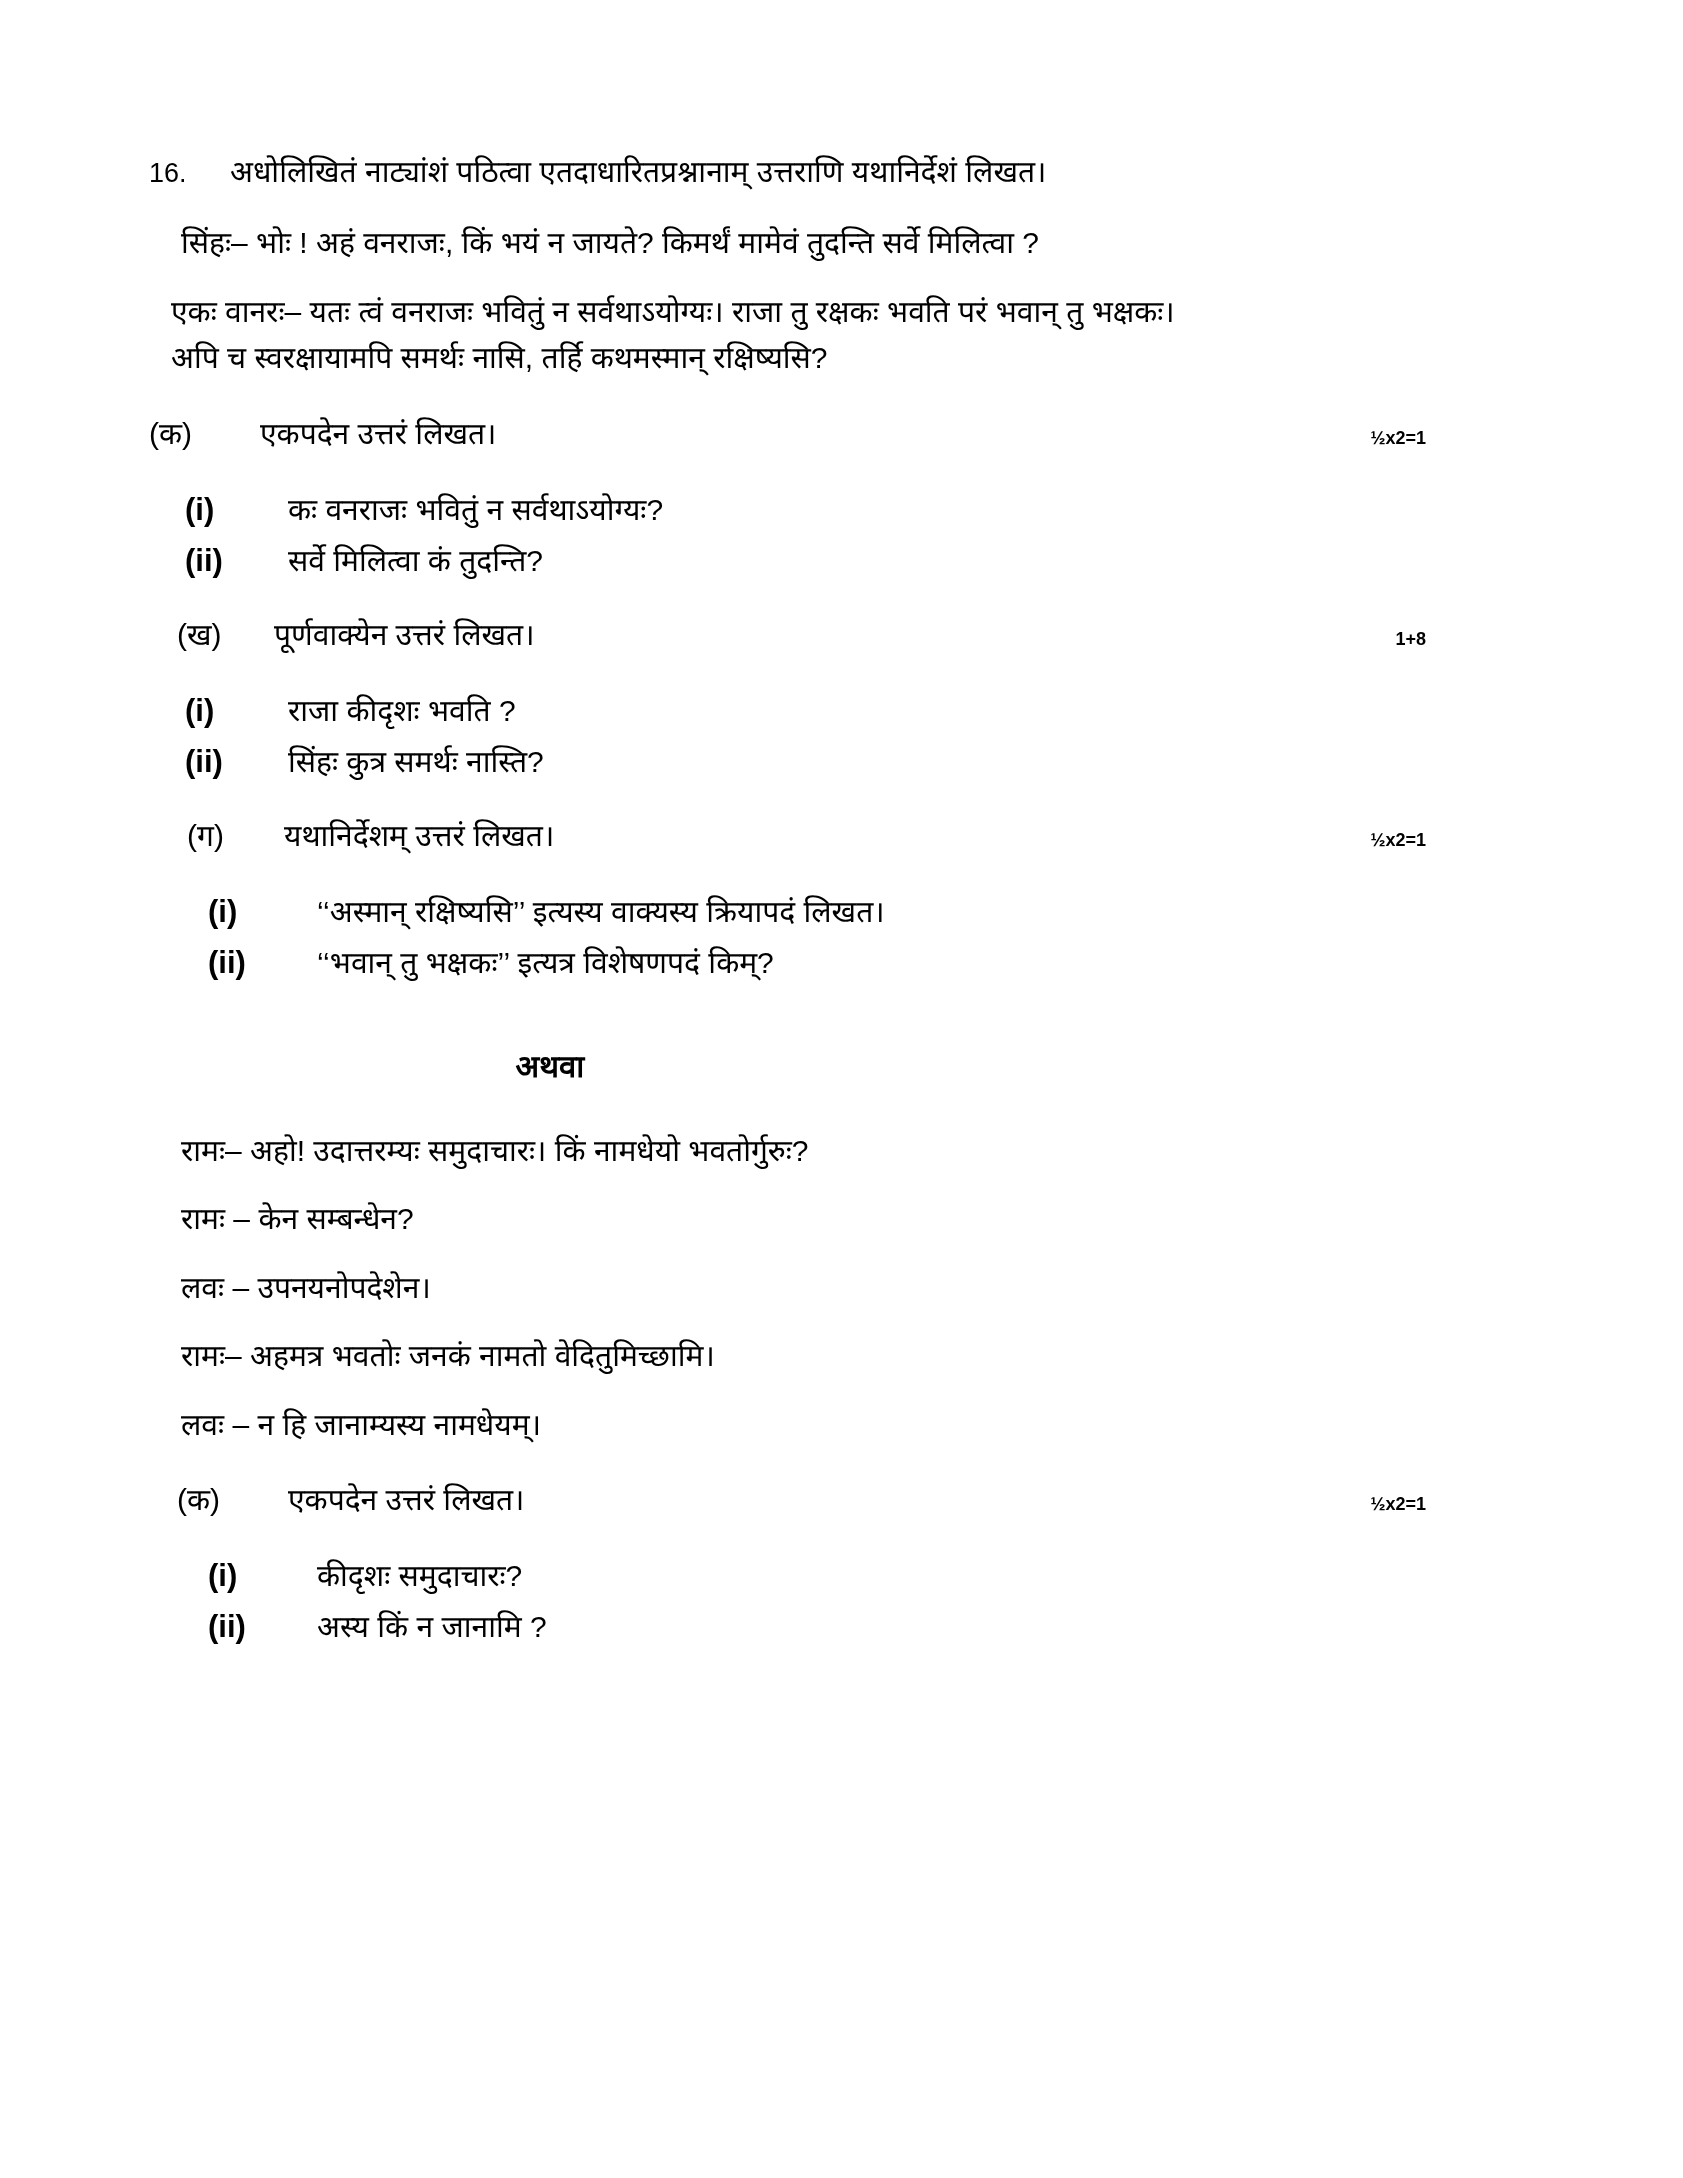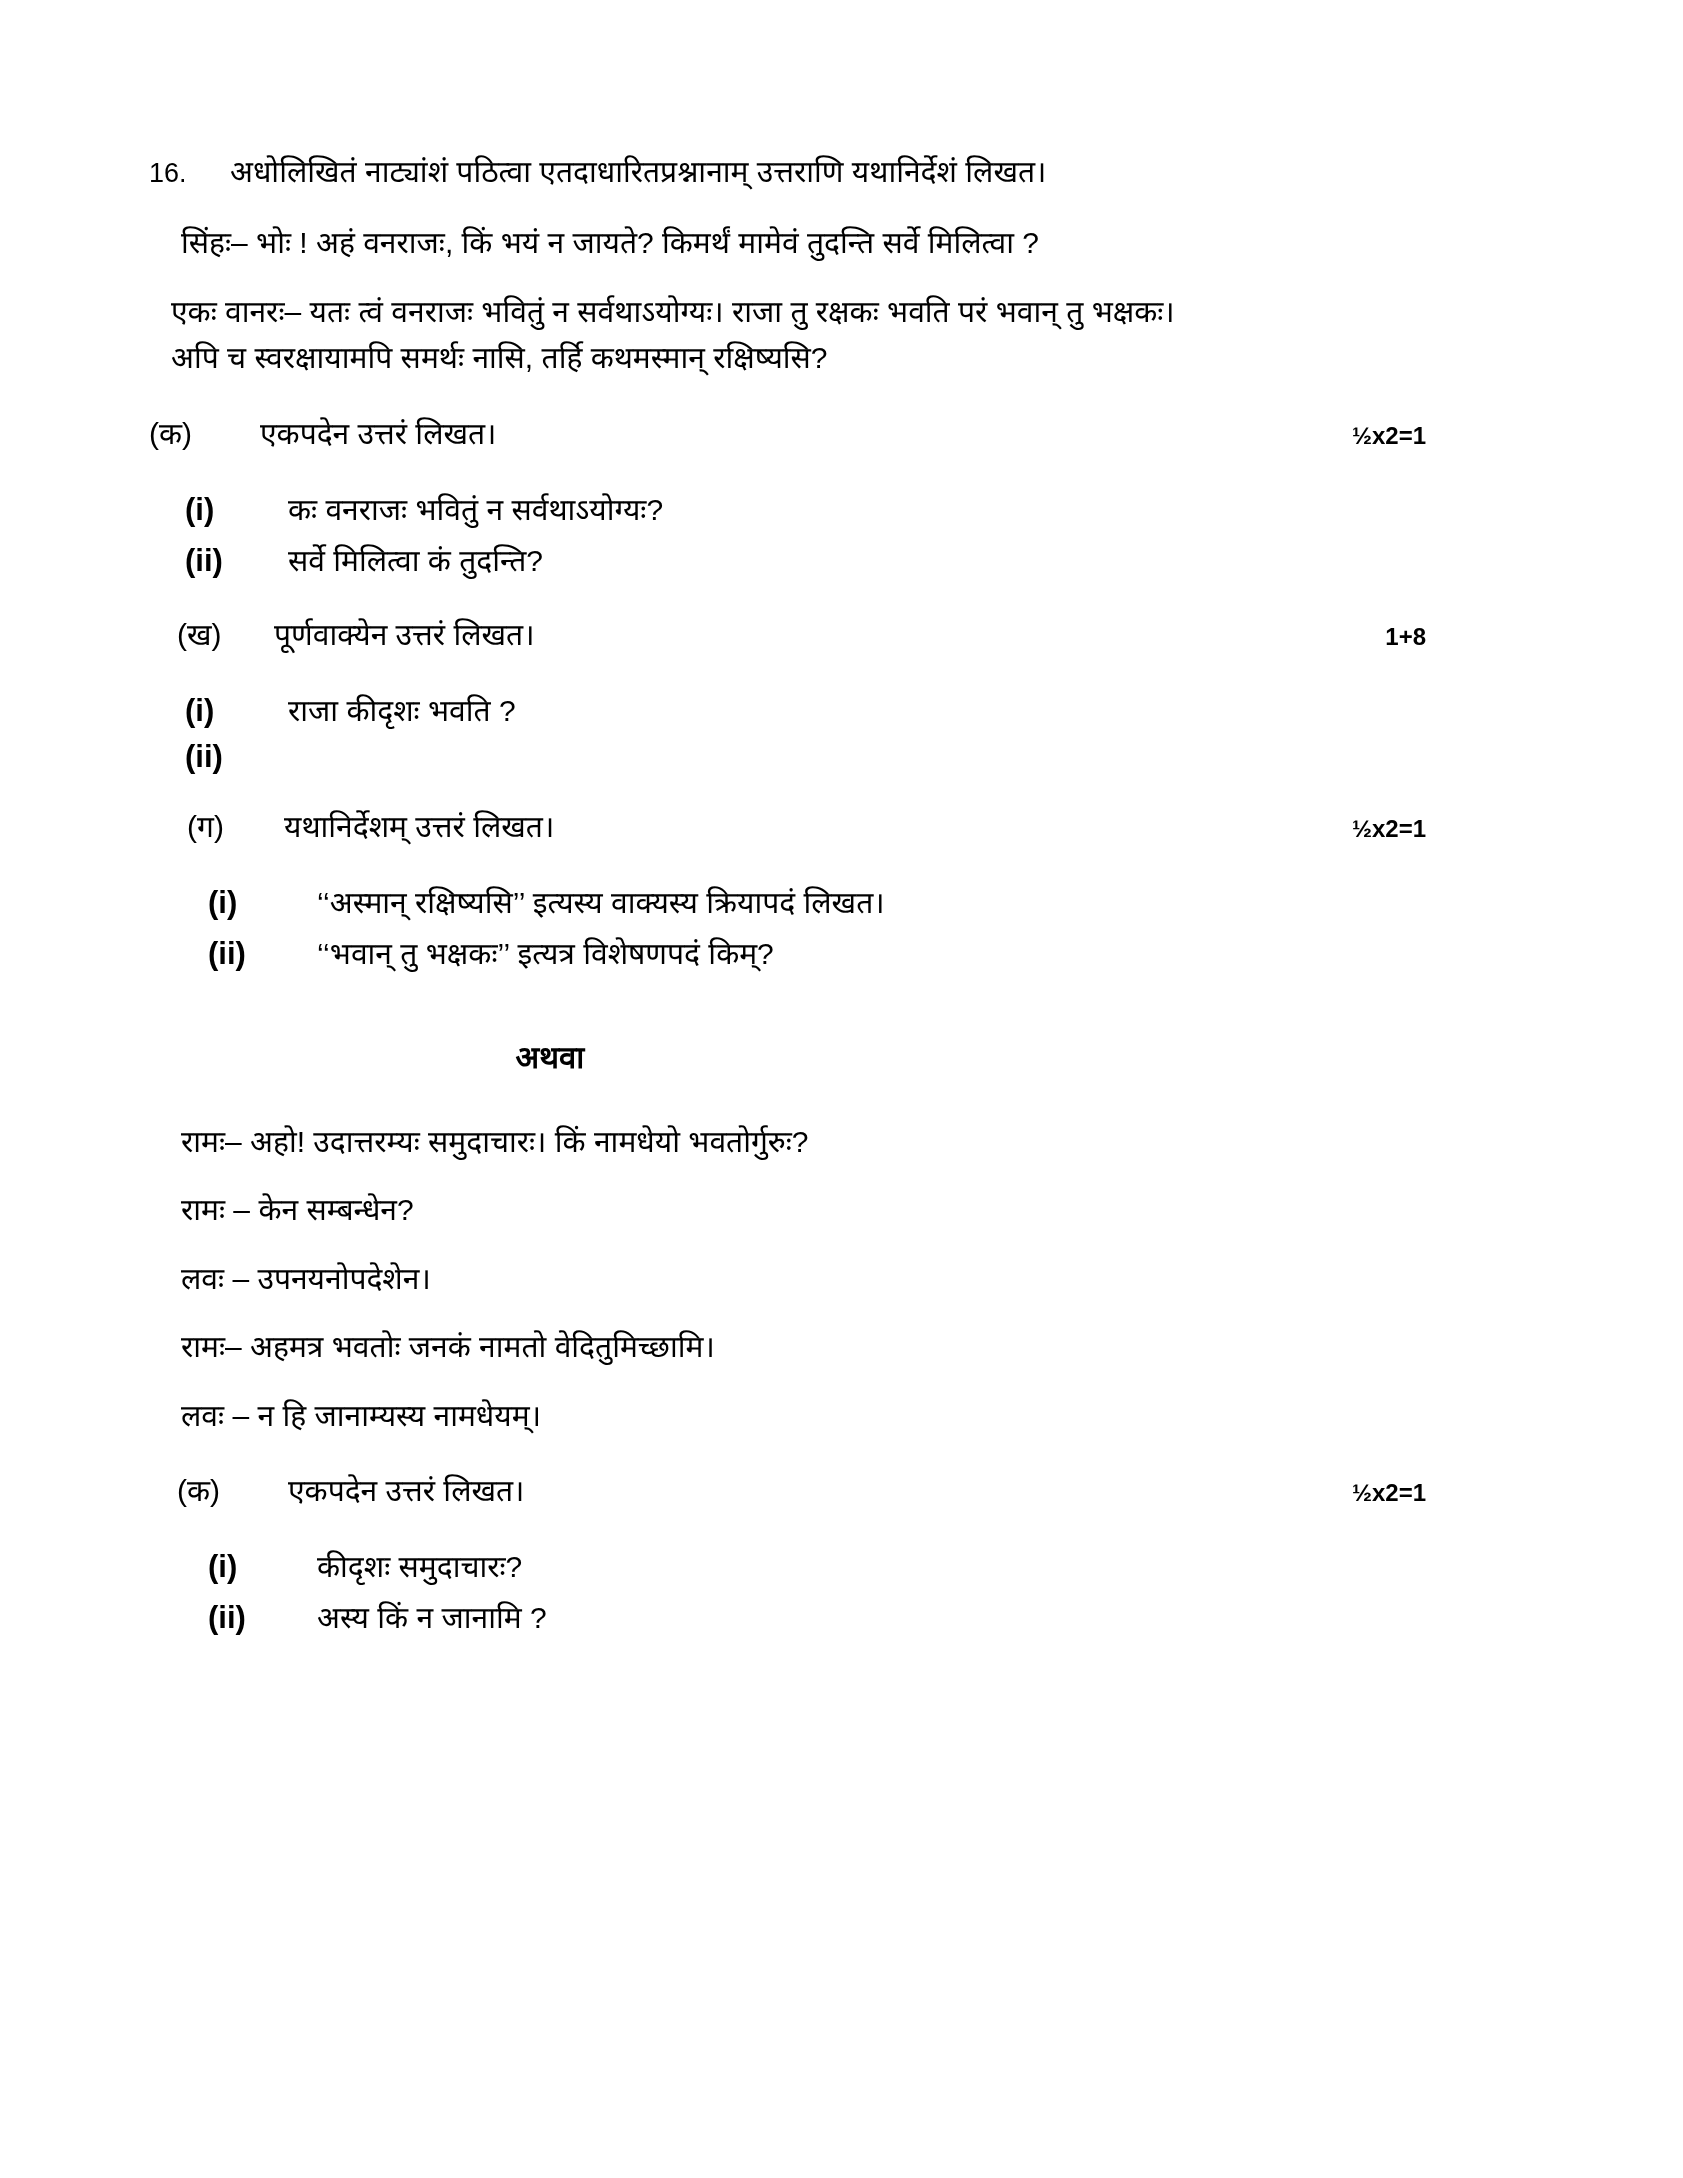--- a/index.html
+++ b/index.html
@@ -80,21 +80,21 @@
     width: 71px;
     flex: 0 0 71px;
   }
   .part .label {
     flex: 1 1 auto;
     font-size: 30px;
     margin-left: 26px;
   }
   .part .marks {
     flex: 0 0 auto;
-    font-size: 24px;
+    font-size: 18px;
     font-weight: 700;
     white-space: nowrap;
   }
   .part.pad-a { padding-left: 0px; }
   .part.pad-b { padding-left: 28px; }
   .part.pad-c { padding-left: 38px; }
 
   
   .subitem {
     display: flex;
@@ -169,20 +169,21 @@
       <div class="label">पूर्णवाक्येन उत्तरं लिखत।</div>
       <div class="marks">1+8</div>
     </div>
     <div class="group-gap"></div>
     <div class="subitem">
       <div class="rn">(i)</div>
       <div class="stext">राजा कीदृशः भवति ?</div>
     </div>
     <div class="subitem">
       <div class="rn">(ii)</div>
+      <div class="stext">सिंहः कुत्र समर्थः नास्ति?</div>
     </div>
 
     <div class="part pad-c">
       <div class="letter tight">(ग)</div>
       <div class="label">यथानिर्देशम् उत्तरं लिखत।</div>
       <div class="marks">½x2=1</div>
     </div>
     <div class="group-gap"></div>
     <div class="subitem deep">
       <div class="rn">(i)</div>

